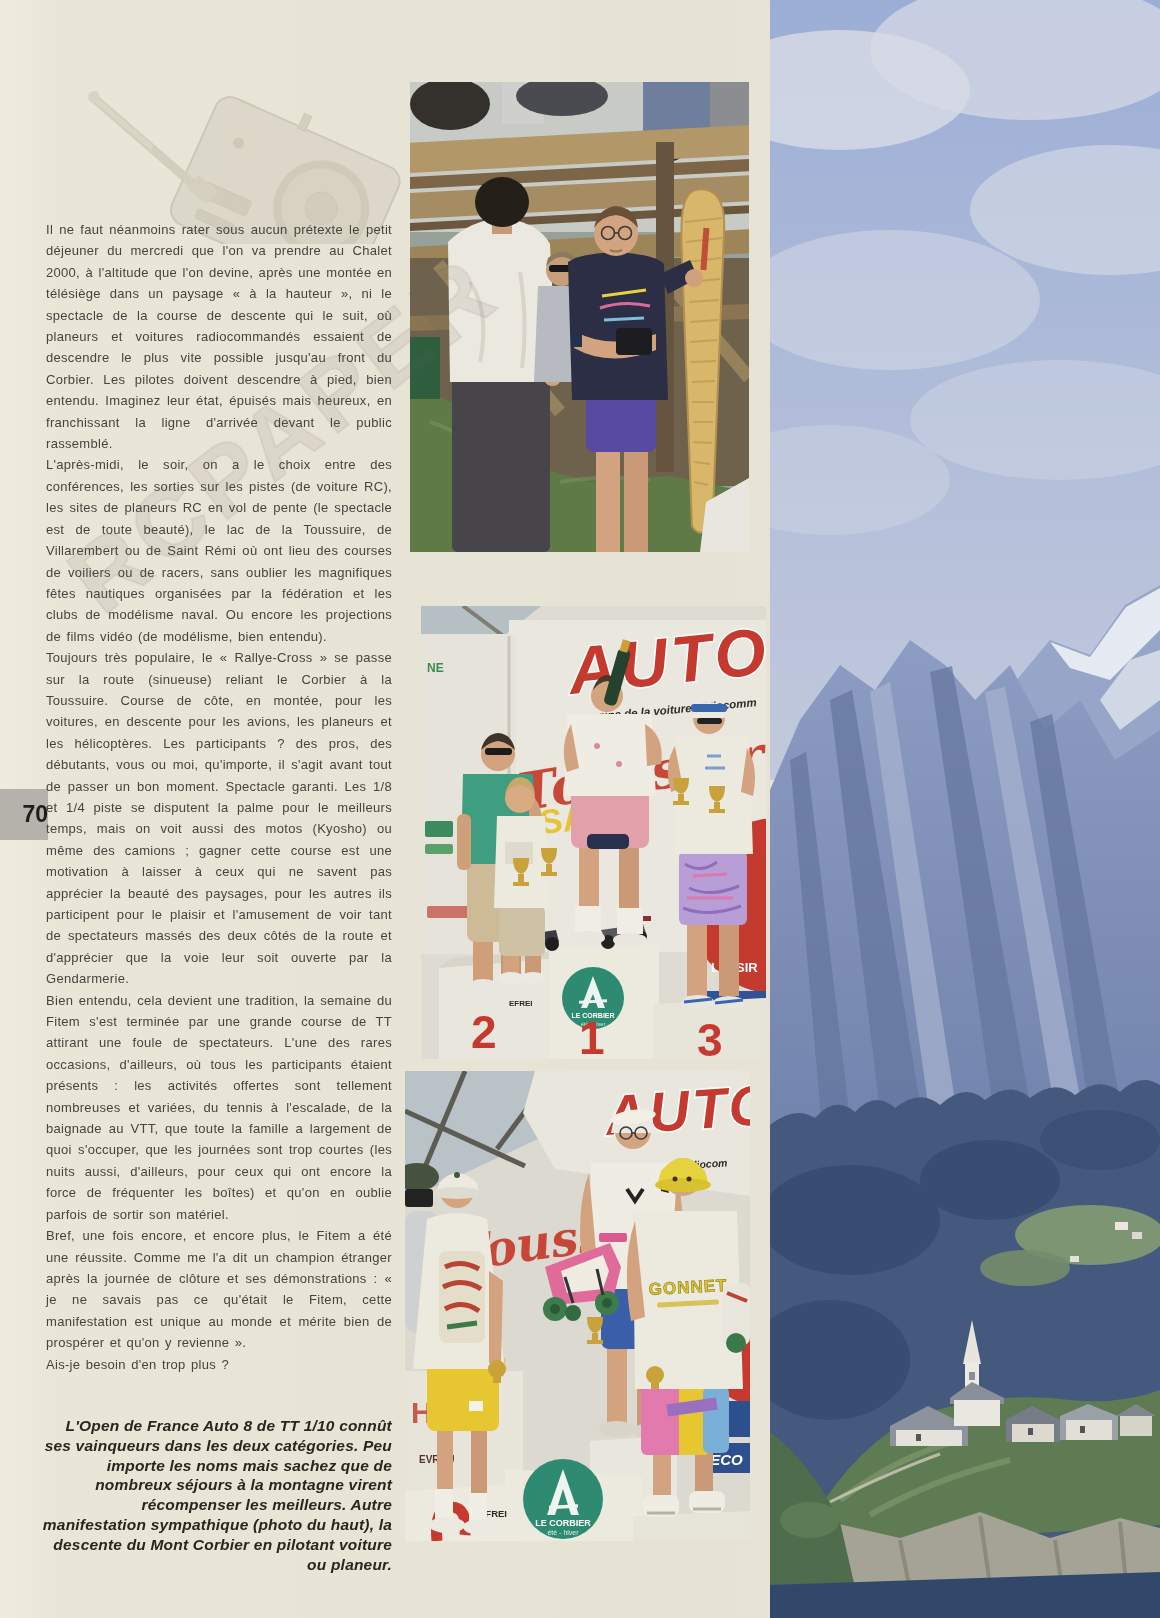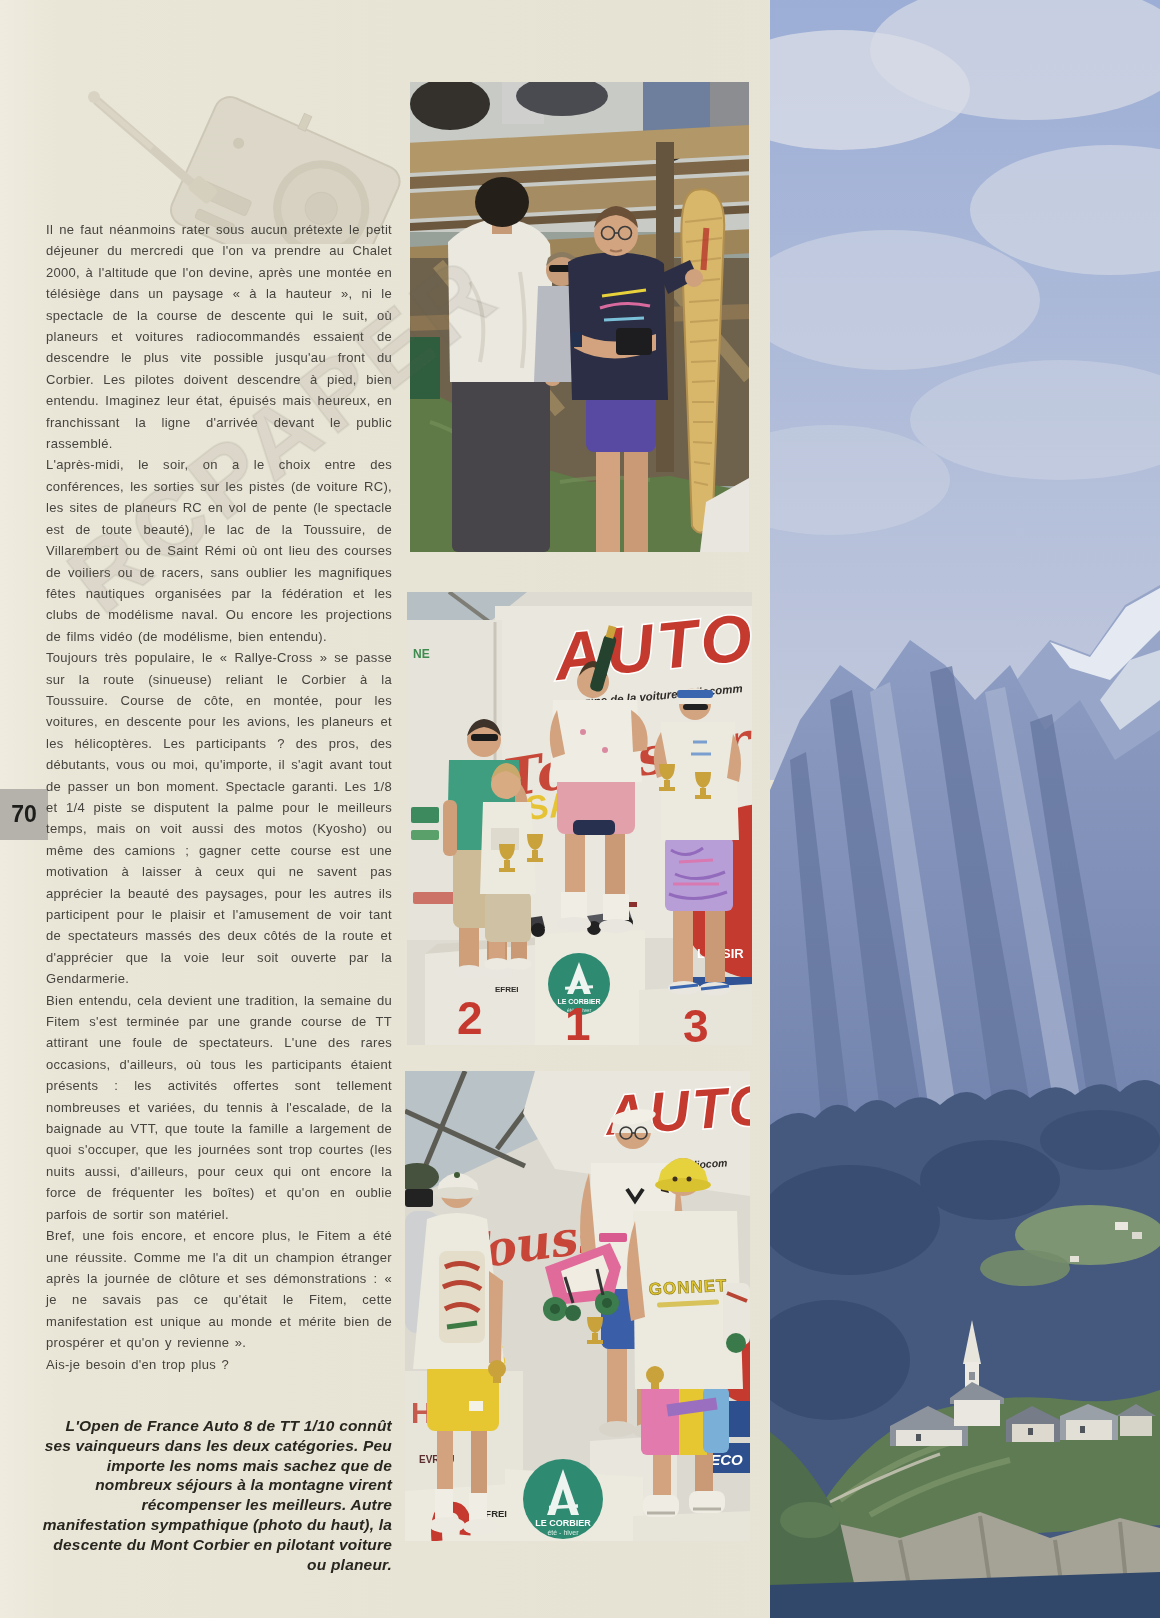--- a/index.html
+++ b/index.html
@@ -14,21 +14,21 @@
     color:#46443f; text-align:justify;margin-top:12px;
   }
   .article p{margin:0;}
   .caption{
     position:absolute; left:40px; top:1416px; width:352px;
     font-size:15.5px; line-height:19.8px; font-weight:bold; font-style:italic;
     color:#27261f; text-align:right; letter-spacing:.2px;
   }
   .pagenum-box{
     position:absolute; left:0; top:789px; width:48px; height:51px;
-    background:#b5b2ac; display:flex; align-items:center; justify-content:center;
+    background:#b5b2ac; display:flex; align-items:center; justify-content:flex-end;
   }
   .pagenum-box span{font-weight:bold; font-size:23px; color:#1d1d1b;}
   .photo{position:absolute;}
   #photo-top{left:410px; top:82px; width:339px; height:470px;}
   #photo-middle{left:405px; top:590px; width:345px; height:453px;}
   #photo-bottom{left:405px; top:1071px; width:345px; height:470px;}
   #photo-mountain{left:770px; top:0; width:390px; height:1618px;}
   .photo svg{display:block; width:100%; height:100%;}
   .ghost-transmitter{position:absolute; left:52px; top:64px; width:368px; height:180px; opacity:.55;}
   .watermark{
@@ -169,21 +169,21 @@
         <g stroke="#3a3a3a" fill="none" stroke-width="1.6">
           <circle cx="198" cy="151" r="6.5"></circle>
             <circle cx="215" cy="151" r="6.5"></circle>
           <line x1="204.5" y1="151" x2="208.5" y2="151"></line>
         </g>
         <path d="M200,168 Q206,171 212,168" stroke="#9c7354" stroke-width="2" fill="none"></path>
       </g>
     </svg>
   </figure>
 
-  <figure class="photo" id="photo-middle" style="margin:2px">
+  <figure class="photo" id="photo-middle" style="margin:16px">
     <svg viewBox="0 0 345 453">
       <rect width="345" height="453" fill="#dddbd2"></rect>
       <polygon points="0,0 120,0 70,40 0,115" fill="#b6bfc3"></polygon>
       <g stroke="#7e7e76" stroke-width="4">
         <line x1="0" y1="55" x2="145" y2="16"></line>
           <line x1="42" y1="0" x2="120" y2="58"></line>
       </g>
       <rect x="88" y="14" width="257" height="332" fill="#eae7de"></rect>
       <g>
         <rect x="0" y="28" width="95" height="320" fill="#e6e3da"></rect>

